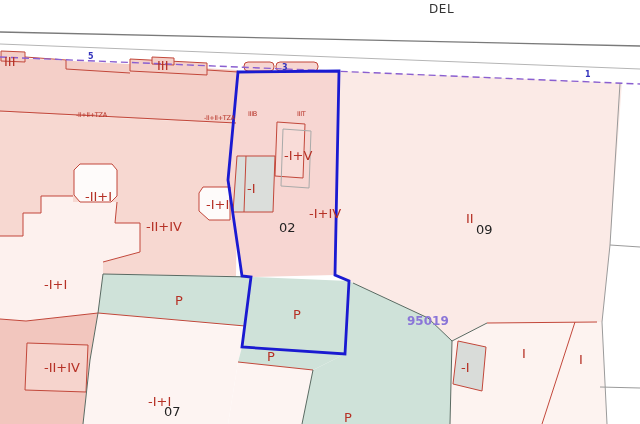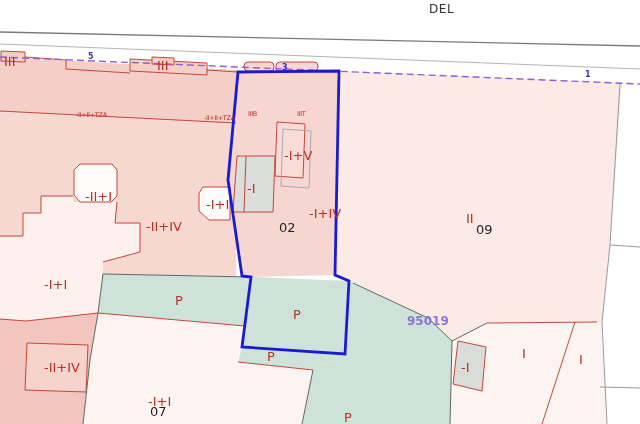--- a/index.html
+++ b/index.html
@@ -109,18 +109,18 @@
   <span class="lbl black" style="left:279px;top:221px">02</span>
   <span class="lbl red" style="left:466px;top:212px">II</span>
   <span class="lbl black" style="left:476px;top:223px">09</span>
   <span class="lbl red" style="left:44px;top:278px">-I+I</span>
   <span class="lbl red" style="left:175px;top:294px">P</span>
   <span class="lbl red" style="left:293px;top:308px">P</span>
   <span class="lbl red" style="left:267px;top:350px">P</span>
   <span class="lbl purple" style="left:407px;top:315px">95019</span>
   <span class="lbl red" style="left:44px;top:361px">-II+IV</span>
   <span class="lbl red" style="left:148px;top:395px">-I+I</span>
-  <span class="lbl black" style="left:150px;top:405px">07</span>
+  <span class="lbl black" style="left:164px;top:405px">07</span>
   <span class="lbl red" style="left:344px;top:411px">P</span>
   <span class="lbl red" style="left:461px;top:361px">-I</span>
   <span class="lbl red" style="left:522px;top:347px">I</span>
   <span class="lbl red" style="left:579px;top:353px">I</span>
 </div>
 
 </body></html>

